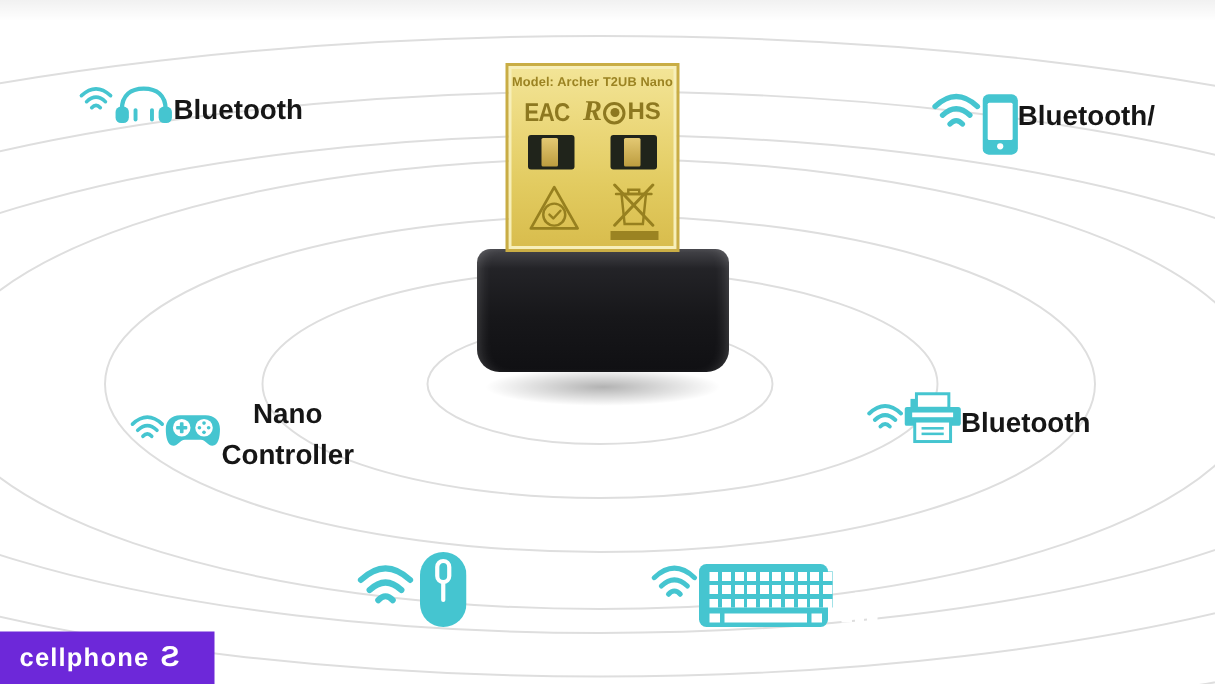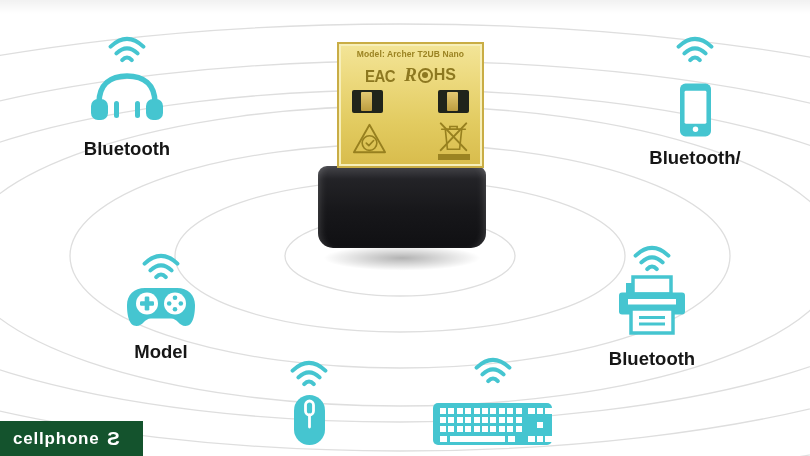--- a/index.html
+++ b/index.html
@@ -19,59 +19,59 @@
     position:absolute;left:-28px;top:210px;width:224px;height:36px;
     background:radial-gradient(ellipse 50% 50% at 50% 50%, rgba(0,0,0,0.30), rgba(0,0,0,0) 70%);
   }
   .adapter .body{
     position:absolute;left:0;top:136px;width:168px;height:82px;
     background:linear-gradient(180deg,#45454a 0%,#232327 16%,#17171a 55%,#101013 100%);
     border-radius:9px 9px 15px 15px;
     box-shadow:inset 7px 0 9px -6px rgba(255,255,255,0.22), inset -7px 0 9px -6px rgba(255,255,255,0.22);
   }
   .adapter .gold{
-    position:absolute;left:19px;top:12px;width:147px;height:126px;box-sizing:border-box;
+    position:absolute;left:19px;top:12px;width:116px;height:126px;box-sizing:border-box;
     background:linear-gradient(180deg,#f3e598 0%,#ecd97d 30%,#e2cb60 65%,#d8bc4c 100%);
     border:2px solid #c9ad45;box-shadow:inset 0 0 0 2px #f7efb9;
   }
   .model-text{margin-top:5px;text-align:center;font-size:8.5px;font-weight:bold;color:#9b8322;letter-spacing:0.1px;}
   .cert-row{margin-top:3px;display:flex;align-items:center;justify-content:center;gap:9px;height:26px;color:#8d7820;}
   .eac{font-size:15px;font-weight:bold;letter-spacing:-0.5px;transform:scaleY(1.15);}
   .rohs{display:flex;align-items:center;}
   .rohs-r{font-family:"Liberation Serif",serif;font-style:italic;font-weight:bold;font-size:19px;}
   .rohs-o{display:inline-block;width:11px;height:11px;border:2px solid #8d7820;border-radius:50%;
           margin:0 1px;position:relative;}
   .rohs-o::after{content:"";position:absolute;left:2.5px;top:2.5px;width:6px;height:6px;border-radius:50%;background:#8d7820;}
   .rohs-hs{font-size:16px;font-weight:bold;letter-spacing:0;text-align:center;}
   .slots{margin-top:2px;display:flex;justify-content:space-between;padding:0 13px;}
   .slot{display:block;width:31px;height:23px;background:#20241b;border-radius:2px;position:relative;overflow:hidden;}
   .slot .pin{position:absolute;left:9px;top:2px;width:11px;height:19px;display:block;
              background:linear-gradient(180deg,#e3c873,#bd9d3f);border-radius:1px;}
   .marks{margin-top:9px;display:flex;justify-content:space-between;padding:0 12px;align-items:flex-start;}
   .weee{display:flex;flex-direction:column;align-items:center;}
   .weee .bar{margin-top:2px;width:32px;height:6px;background:#9b8322;}
   
-  .group{position:absolute;display:flex;flex-direction:column;align-items:center;z-index:3;}
+  .group{position:absolute;display:flex;flex-direction:row;align-items:center;z-index:3;}
   .g-headset{left:52px;top:36px;width:150px;}
   .g-smartphone{left:620px;top:36px;width:150px;}
   .g-controller{left:86px;top:253px;width:150px;}
   .g-printers{left:577px;top:245px;width:150px;}
   .g-mouse{left:234px;top:360px;width:150px;}
   .g-keyboard{left:433px;top:357px;width:119px;}
   .lbl{font-size:18.5px;line-height:27px;font-weight:bold;color:#161616;text-align:center;}
   .mt5{margin-top:5px;}.mt7{margin-top:7px;}.mt8{margin-top:8px;}.mt9{margin-top:9px;}.mt13{margin-top:13px;}.mt19{margin-top:19px;}.mt20{margin-top:20px;}.mt3{margin-top:3px;}
   
   .kb{width:119px;height:42px;background:#45C5D0;border-radius:5px;position:relative;}
   .kb .grid{position:absolute;left:7px;top:5px;width:82px;height:24px;
     background:
       repeating-linear-gradient(90deg, rgba(0,0,0,0) 0 6px, #45C5D0 6px 8.4px),
       repeating-linear-gradient(180deg, #ffffff 0 6px, #45C5D0 6px 9px);}
   .kk{position:absolute;background:#ffffff;}
   
-  .watermark{position:absolute;left:0;top:421px;width:143px;height:35px;background:#14532d;
+  .watermark{position:absolute;left:0;top:421px;width:143px;height:35px;background:#6d28d9;
     display:flex;align-items:center;padding-left:13px;box-sizing:border-box;z-index:6;}
   .wm-text{color:#ffffff;font-size:17px;font-weight:bold;letter-spacing:0.8px;}
   .wm-s{display:inline-block;transform:scaleX(-1);margin-left:7px;color:#ffffff;font-size:19px;font-weight:bold;}
 </style>
 </head>
 <body>
 
 <div class="stage">
 
   <svg class="ripples" width="810" height="456" viewBox="0 0 810 456">
@@ -182,21 +182,22 @@
       <circle cx="21" cy="18.5" r="11" fill="#ffffff"></circle>
       <circle cx="49" cy="18.5" r="11" fill="#ffffff"></circle>
       <rect x="18.7" y="11.5" width="4.6" height="14" rx="1.2" fill="#45C5D0"></rect>
       <rect x="14" y="16.2" width="14" height="4.6" rx="1.2" fill="#45C5D0"></rect>
       <circle cx="49" cy="12.7" r="2.3" fill="#45C5D0"></circle>
       <circle cx="49" cy="24.3" r="2.3" fill="#45C5D0"></circle>
       <circle cx="43.2" cy="18.5" r="2.3" fill="#45C5D0"></circle>
       <circle cx="54.8" cy="18.5" r="2.3" fill="#45C5D0"></circle>
     </svg>
     <div class="lbl mt9">
-      <div>Model</div>
+      <div>Nano</div>
+      <div>Controller</div>
     </div>
   </div>
 
   <div class="group g-printers">
     <svg width="46" height="27" viewBox="0 0 42 28">
       <g fill="none" stroke="#45C5D0" stroke-width="4.2" stroke-linecap="round">
         <path d="M4 11 Q21 -5 38 11"></path>
           <path d="M10 18 Q21 7.5 32 18"></path>
           <path d="M16 25 Q21 19.5 26 25"></path>
       </g>

